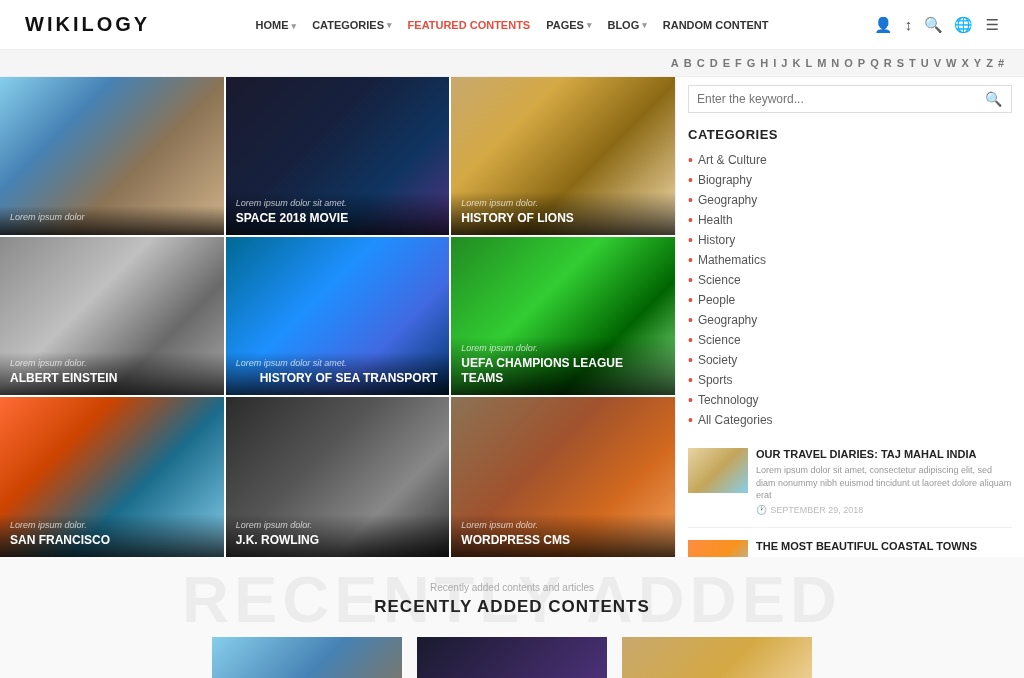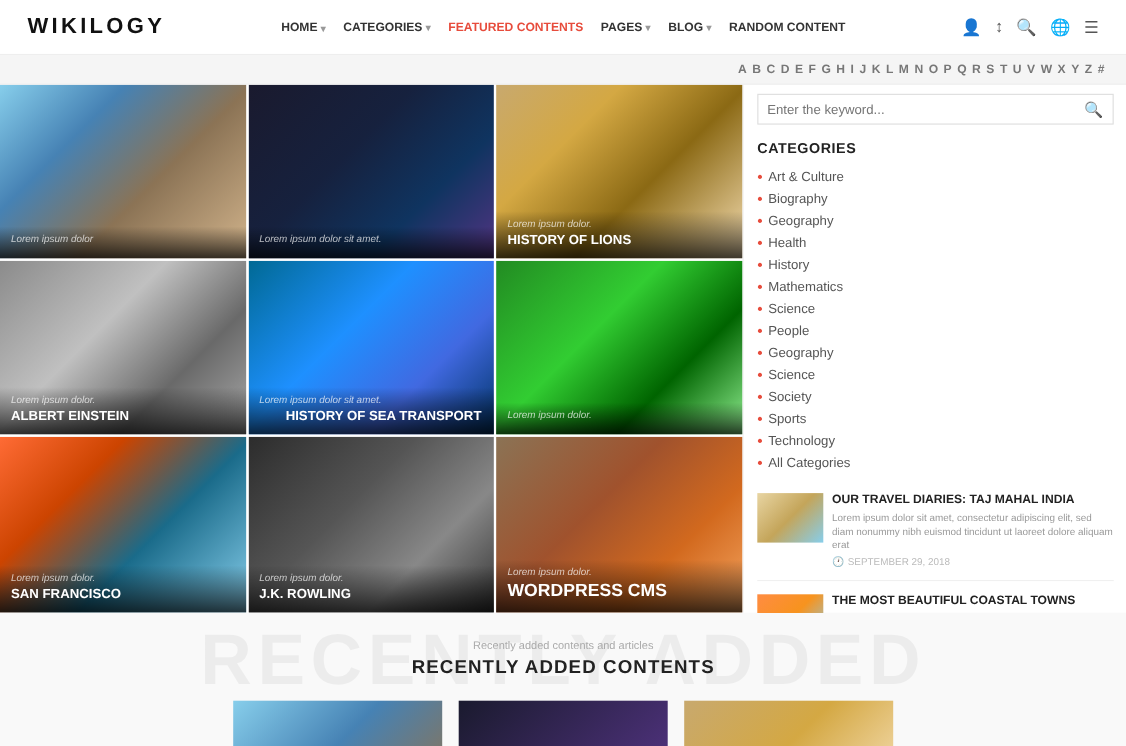--- a/index.html
+++ b/index.html
@@ -81,20 +81,21 @@
         <div style="position: relative; overflow: hidden; flex: 1 1 0%; cursor: pointer; border-right: 2px solid rgb(255, 255, 255);">
           <div class="bg-museum" style="width: 100%; height: 100%;"></div>
           <div style="position: absolute; bottom: 0px; left: 0px; right: 0px; padding: 6px 10px 10px; background: linear-gradient(transparent, rgba(0, 0, 0, 0.75));">
             <div style="font-size: 9px; color: rgba(255, 255, 255, 0.7); font-style: italic; margin-bottom: 3px;">Lorem ipsum dolor</div>
           </div>
         </div>
         <div style="position: relative; overflow: hidden; flex: 1 1 0%; cursor: pointer; border-right: 2px solid rgb(255, 255, 255);">
           <div class="bg-space" style="width: 100%; height: 100%;"></div>
           <div style="position: absolute; bottom: 0px; left: 0px; right: 0px; padding: 6px 10px 10px; background: linear-gradient(transparent, rgba(0, 0, 0, 0.75));">
             <div style="font-size: 9px; color: rgba(255, 255, 255, 0.7); font-style: italic; margin-bottom: 3px;">Lorem ipsum dolor sit amet.</div>
+            <div style="font-size: 12px; font-weight: 800; color: rgb(255, 255, 255); text-transform: uppercase; line-height: 1.2;">SPACE 2018 MOVIE</div>
           </div>
         </div>
         <div style="position: relative; overflow: hidden; flex: 1 1 0%; cursor: pointer;">
           <div class="bg-lions" style="width: 100%; height: 100%;"></div>
           <div style="position: absolute; bottom: 0px; left: 0px; right: 0px; padding: 6px 10px 10px; background: linear-gradient(transparent, rgba(0, 0, 0, 0.75));">
             <div style="font-size: 9px; color: rgba(255, 255, 255, 0.7); font-style: italic; margin-bottom: 3px;">Lorem ipsum dolor.</div>
             <div style="font-size: 12px; font-weight: 800; color: rgb(255, 255, 255); text-transform: uppercase; line-height: 1.2;">HISTORY OF LIONS</div>
           </div>
         </div>
       </div>
@@ -110,20 +111,21 @@
           <div class="bg-seatransport" style="width: 100%; height: 100%;"></div>
           <div style="position: absolute; bottom: 0px; left: 0px; right: 0px; padding: 6px 10px 10px; background: linear-gradient(transparent, rgba(0, 0, 0, 0.75));">
             <div style="font-size: 9px; color: rgba(255, 255, 255, 0.7); font-style: italic; margin-bottom: 3px;">Lorem ipsum dolor sit amet.</div>
             <div style="font-size: 12px; font-weight: 800; color: rgb(255, 255, 255); text-transform: uppercase; line-height: 1.2; margin-left: 24px;">HISTORY OF SEA TRANSPORT</div>
           </div>
         </div>
         <div style="position: relative; overflow: hidden; flex: 1 1 0%; cursor: pointer;">
           <div class="bg-champions" style="width: 100%; height: 100%;"></div>
           <div style="position: absolute; bottom: 0px; left: 0px; right: 0px; padding: 6px 10px 10px; background: linear-gradient(transparent, rgba(0, 0, 0, 0.75));">
             <div style="font-size: 9px; color: rgba(255, 255, 255, 0.7); font-style: italic; margin-bottom: 3px;">Lorem ipsum dolor.</div>
+            <div style="font-size: 12px; font-weight: 800; color: rgb(255, 255, 255); text-transform: uppercase; line-height: 1.2;">UEFA CHAMPIONS LEAGUE TEAMS</div>
           </div>
         </div>
       </div>
       <div style="display: flex; height: 160px;">
         <div style="position: relative; overflow: hidden; flex: 1 1 0%; cursor: pointer; border-right: 2px solid rgb(255, 255, 255);">
           <div class="bg-sanfrancisco" style="width: 100%; height: 100%;"></div>
           <div style="position: absolute; bottom: 0px; left: 0px; right: 0px; padding: 6px 10px 10px; background: linear-gradient(transparent, rgba(0, 0, 0, 0.75));">
             <div style="font-size: 9px; color: rgba(255, 255, 255, 0.7); font-style: italic; margin-bottom: 3px;">Lorem ipsum dolor.</div>
             <div style="font-size: 12px; font-weight: 800; color: rgb(255, 255, 255); text-transform: uppercase; line-height: 1.2;">SAN FRANCISCO</div>
           </div>
@@ -132,21 +134,21 @@
           <div class="bg-rowling" style="width: 100%; height: 100%;"></div>
           <div style="position: absolute; bottom: 0px; left: 0px; right: 0px; padding: 6px 10px 10px; background: linear-gradient(transparent, rgba(0, 0, 0, 0.75));">
             <div style="font-size: 9px; color: rgba(255, 255, 255, 0.7); font-style: italic; margin-bottom: 3px;">Lorem ipsum dolor.</div>
             <div style="font-size: 12px; font-weight: 800; color: rgb(255, 255, 255); text-transform: uppercase; line-height: 1.2;">J.K. ROWLING</div>
           </div>
         </div>
         <div style="position: relative; overflow: hidden; flex: 1 1 0%; cursor: pointer;">
           <div class="bg-wordpress" style="width: 100%; height: 100%;"></div>
           <div style="position: absolute; bottom: 0px; left: 0px; right: 0px; padding: 6px 10px 10px; background: linear-gradient(transparent, rgba(0, 0, 0, 0.75));">
             <div style="font-size: 9px; color: rgba(255, 255, 255, 0.7); font-style: italic; margin-bottom: 3px;">Lorem ipsum dolor.</div>
-            <div style="font-size: 16px; font-weight: 800; color: rgb(255, 255, 255); text-transform: uppercase; line-height: 1.2;">WORDPRESS CMS</div>
+            <div style="font-size: 12px; font-weight: 800; color: rgb(255, 255, 255); text-transform: uppercase; line-height: 1.2;">WORDPRESS CMS</div>
           </div>
         </div>
       </div>
     </div>
 
   <div style="flex:1;padding:8px 12px 20px;border-left:1px solid #eee;overflow-y:auto;max-height:480px;">
 
     <div style="display:flex;align-items:center;border:1px solid #ddd;margin-bottom:14px;padding:5px 8px;">
       <input type="text" style="border: none; outline: none; font-size: 12px; color: rgb(170, 170, 170); flex: 1 1 0%; font-family: Arial;" placeholder="Enter the keyword...">
       <button style="background:none;border:none;cursor:pointer;font-size:14px;color:#555;">🔍</button>

